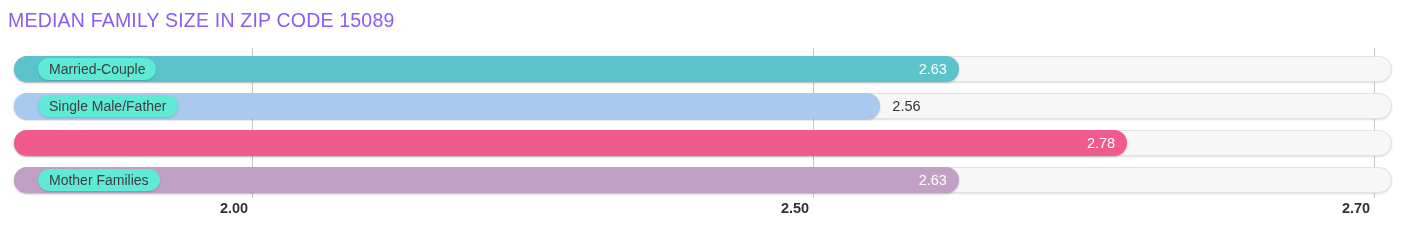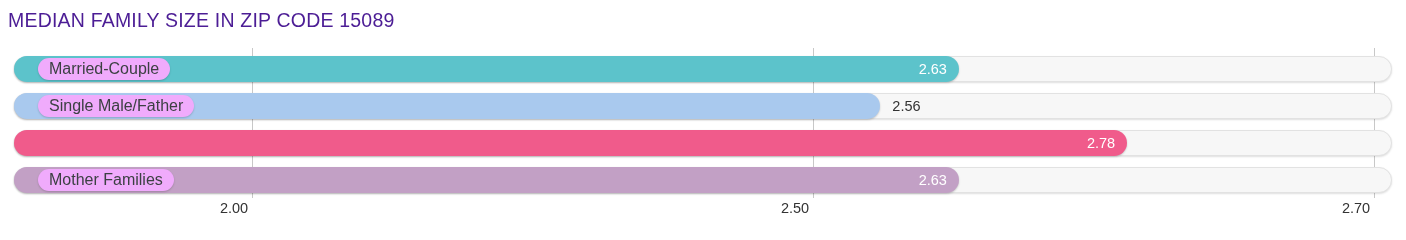--- a/index.html
+++ b/index.html
@@ -17,21 +17,21 @@
     position: relative;
     width: 1406px;
     height: 233px;
   }
   
   .chart-title {
     position: absolute;
     left: 8px;
     top: 9px;
     font-size: 19.5px;
-    color: #4c1d95;
+    color: #8b5cf6;
     letter-spacing: 0.2px;
     white-space: nowrap;
   }
   .source-note {
     position: absolute;
     right: 12px;
     top: 13px;
     font-size: 14.5px;
     font-style: italic;
     color: #444444;
@@ -111,42 +111,43 @@
     color: #333333;
     white-space: nowrap;
   }
   .pill-label {
     position: absolute;
     left: 24px;
     top: 2px;
     height: 22px;
     line-height: 22px;
     padding: 0 11px;
-    background: #f0abfc;
+    background: #5eead4;
     border-radius: 11px;
-    font-size: 16px;
+    font-size: 14px;
     color: #3c4043;
     white-space: nowrap;
     box-shadow: 0 1px 2px rgba(0,0,0,0.18);
   }
   
   .axis {
     position: absolute;
     left: 0;
     top: 198px;
     width: 1406px;
     height: 35px;
   }
   .tick-label {
     position: absolute;
     top: 2px;
     font-size: 14.5px;
     color: #333333;
     transform: translateX(-50%);
     white-space: nowrap;
+    font-weight: bold;
   }
 </style>
 </head>
 <body>
 
 <div class="page">
 
   <div class="chart-title">MEDIAN FAMILY SIZE IN ZIP CODE 15089</div>
 
   <div class="plot">

